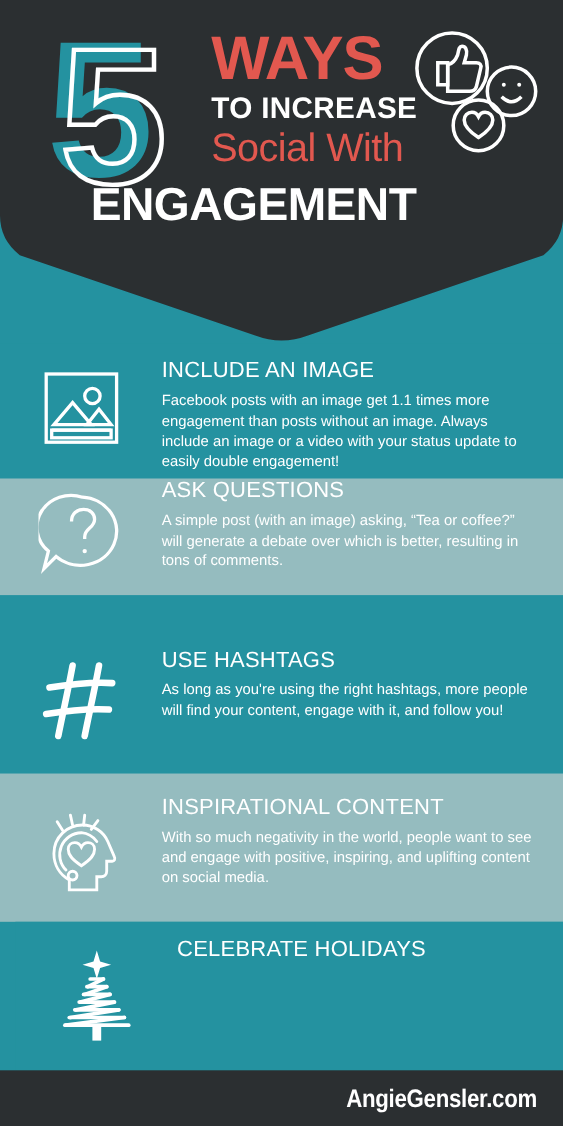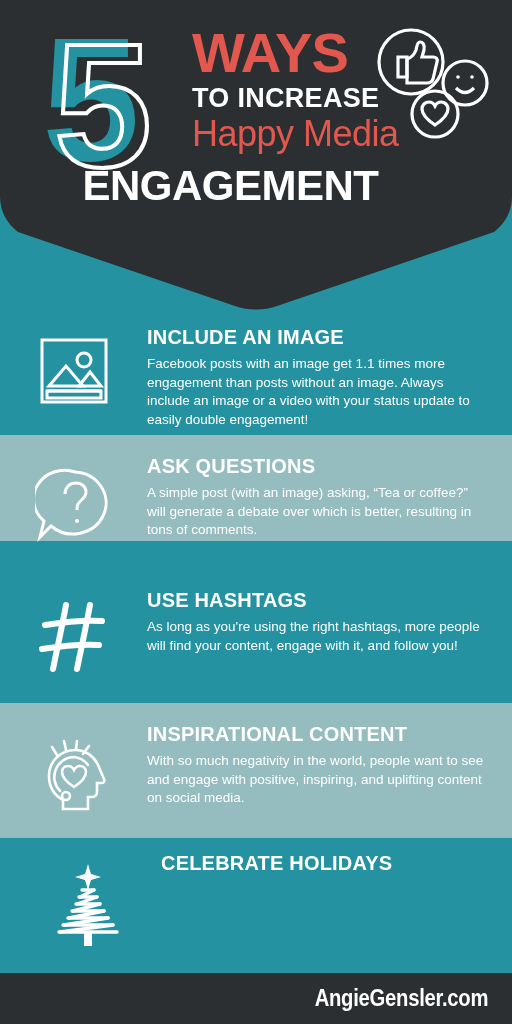--- a/index.html
+++ b/index.html
@@ -53,29 +53,29 @@
     display:flex; align-items:flex-start;
   }
   .tip-icon {
     width:147px; flex:0 0 147px;
     display:flex; align-items:center; justify-content:center;
     padding-top:10px;
   }
   .tip-icon svg { display:block; }
   .tip-body { flex:1 1 auto; padding-right:24px; }
   .tip-title {
-    color:#ffffff; font-size:20px; font-weight:bold; letter-spacing:0.2px;
+    color:#ffffff; font-size:20px; font-weight:normal; letter-spacing:0.2px;
     margin-bottom:6px; white-space:nowrap;
   }
   .tip-text {
     color:#ffffff; font-size:13.5px; line-height:1.38; font-weight:normal;
   }
 
   .tip-1 { top:312px; height:123px; background:#2492a0; padding-top:14px; }
-  .tip-2 { top:435px; height:106px; background:#95bcbf; padding-top:20px; }
+  .tip-2 { top:435px; height:106px; background:#95bcbf; }
   .tip-3 { top:570px; height:133px; background:#2492a0; padding-top:19px; }
   .tip-4 { top:703px; height:135px; background:#95bcbf; padding-top:20px; }
   .tip-5 { top:838px; height:135px; background:#2492a0; padding-top:14px;margin-left:14px; }
 
   
   .footer {
     position:absolute; left:0; top:973px; width:512px; height:51px;
     background:#2b2f31;
     display:flex; align-items:center; justify-content:flex-end;
     padding-right:24px;
@@ -106,21 +106,21 @@
           </g>
           <g transform="translate(20,12)">
             <text x="0" y="132" font-family="Liberation Sans, sans-serif" font-size="176" font-weight="bold" fill="none" stroke="#ffffff" stroke-width="4">5</text>
           </g>
         </svg>
       </div>
 
       <div class="title-stack">
         <div class="t-ways">WAYS</div>
         <div class="t-toincrease">TO INCREASE</div>
-        <div class="t-social">Happy Media</div>
+        <div class="t-social">Social With</div>
       </div>
 
       <div class="t-engagement">ENGAGEMENT</div>
 
       <div class="social-icons">
         <svg viewBox="0 0 120 115">
           <g fill="none" stroke="#ffffff" stroke-width="3.2">
 
             <circle cx="39" cy="36" r="32"></circle>
             <path d="M26,31 h9 v20 h-9 z"></path>

